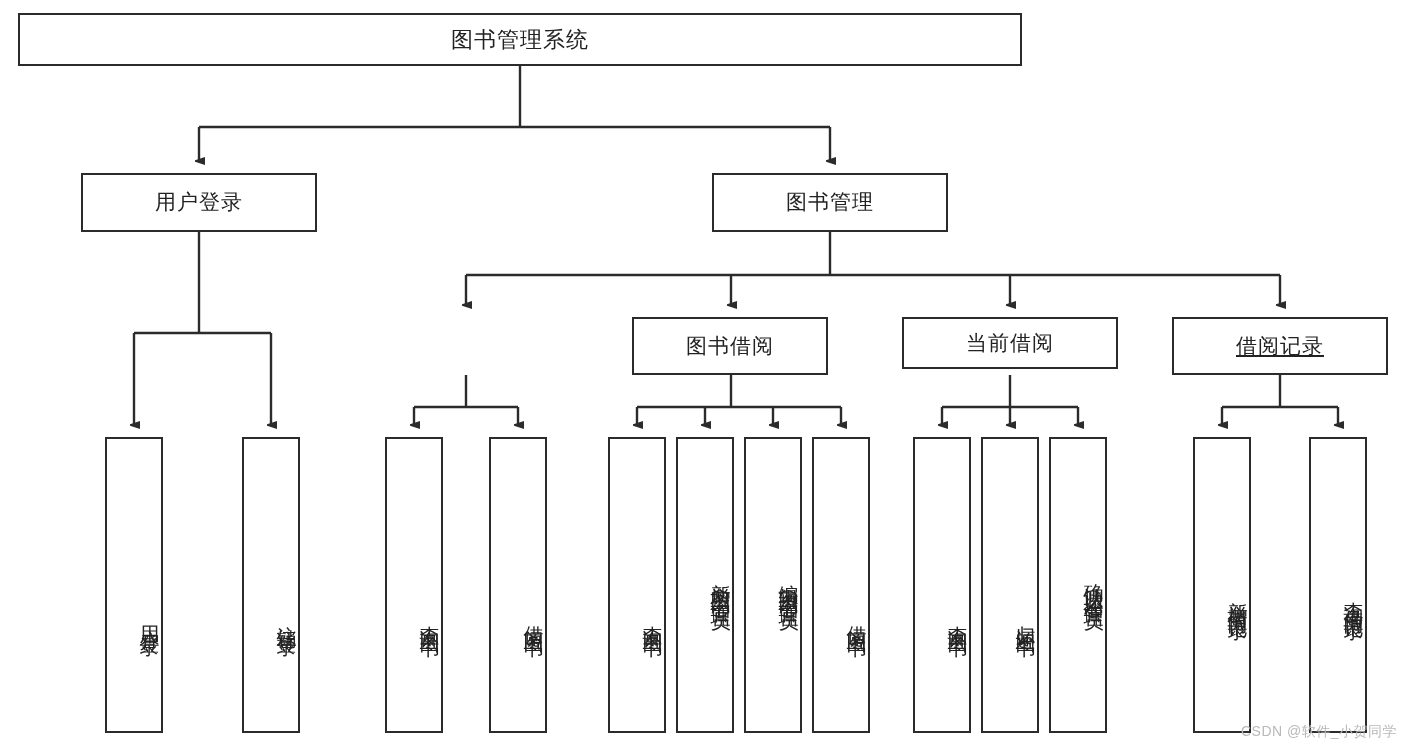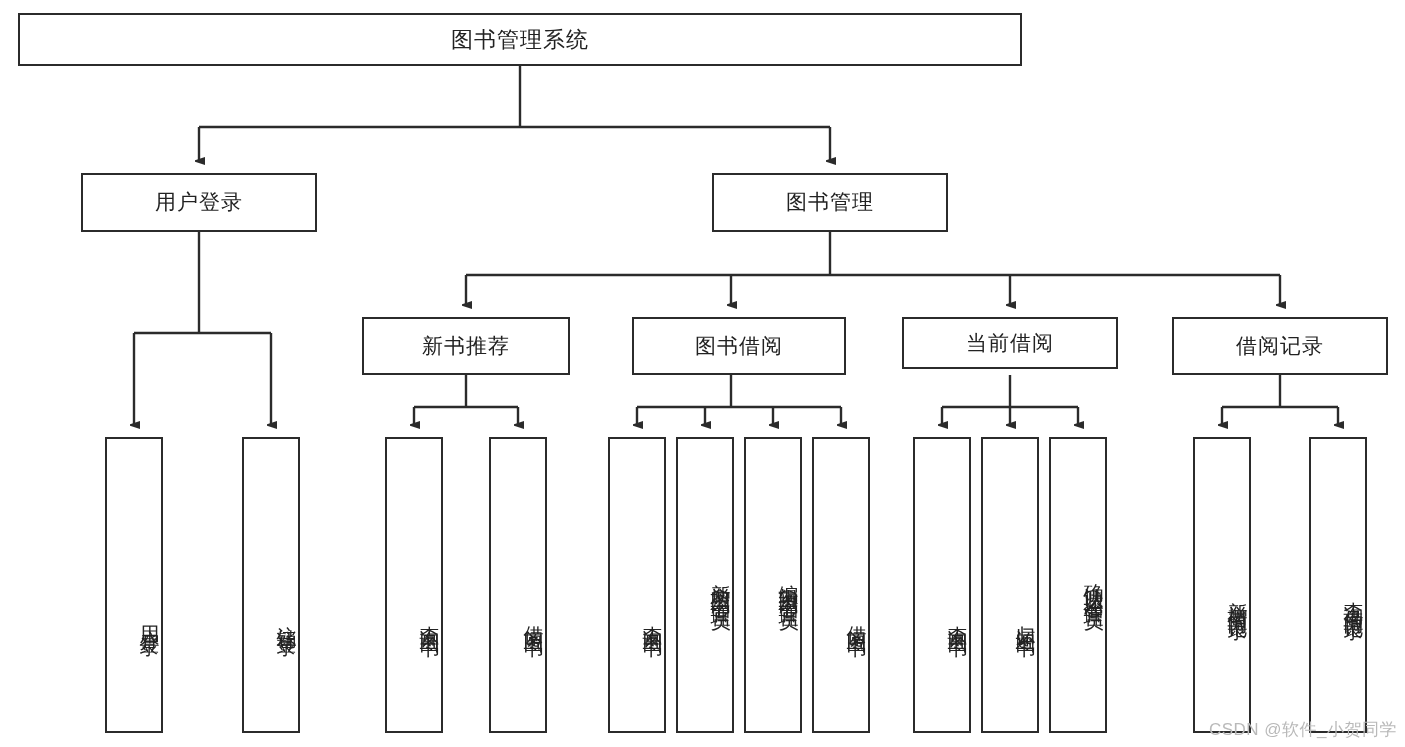--- a/index.html
+++ b/index.html
@@ -57,21 +57,21 @@
     left: 0;
     top: 0;
     width: 1405px;
     height: 747px;
     pointer-events: none;
   }
   .watermark {
     position: absolute;
     right: 8px;
     bottom: 6px;
-    font-size: 17px;
+    font-size: 14px;
     color: #b9b9b9;
     letter-spacing: 0.5px;
     white-space: nowrap;
     margin-left: 48px;
   }
 </style>
 </head>
 <body>
 
 <div id="canvas">
@@ -130,30 +130,27 @@
     <span>图书管理系统</span>
   </div>
 
   <div class="node" style="left:81px; top:173px; width:236px; height:59px;">
     <span>用户登录</span>
   </div>
   <div class="node" style="left:712px; top:173px; width:236px; height:59px;font-family:Liberation Serif, serif;">
     <span>图书管理</span>
   </div>
 
-  <div class="node" style="left:362px; top:317px; width:208px; height:58px;">
-    <span>新书推荐</span>
-  </div>
-  <div class="node" style="left:632px; top:317px; width:214px; height:58px;">
+  <div class="node" style="left:632px; top:317px; width:196px; height:58px;">
     <span>图书借阅</span>
   </div>
   <div class="node" style="left:902px; top:317px; width:216px; height:52px;">
     <span>当前借阅</span>
   </div>
-  <div class="node" style="left:1172px; top:317px; width:216px; height:58px;">
+  <div class="node" style="left:1172px; top:317px; width:216px; height:58px;text-decoration:underline;">
     <span>借阅记录</span>
   </div>
 
   <div class="node vert" style="left:105px; top:437px; width:58px; height:296px; padding-top:70px;">
     <span class="vlabel">用户登录</span>
   </div>
   <div class="node vert" style="left:242px; top:437px; width:58px; height:296px; padding-top:70px;">
     <span class="vlabel">注销登录</span>
   </div>
 

